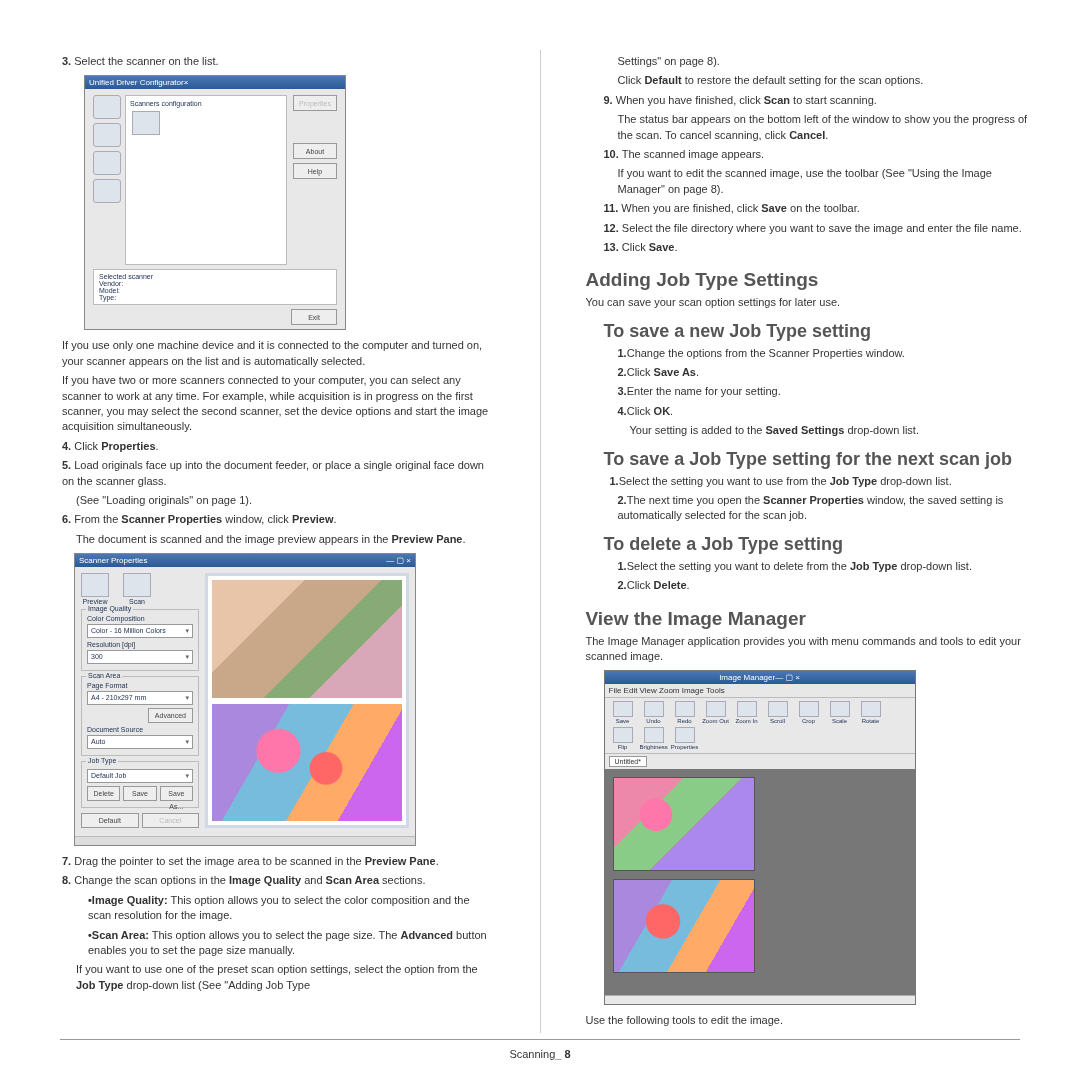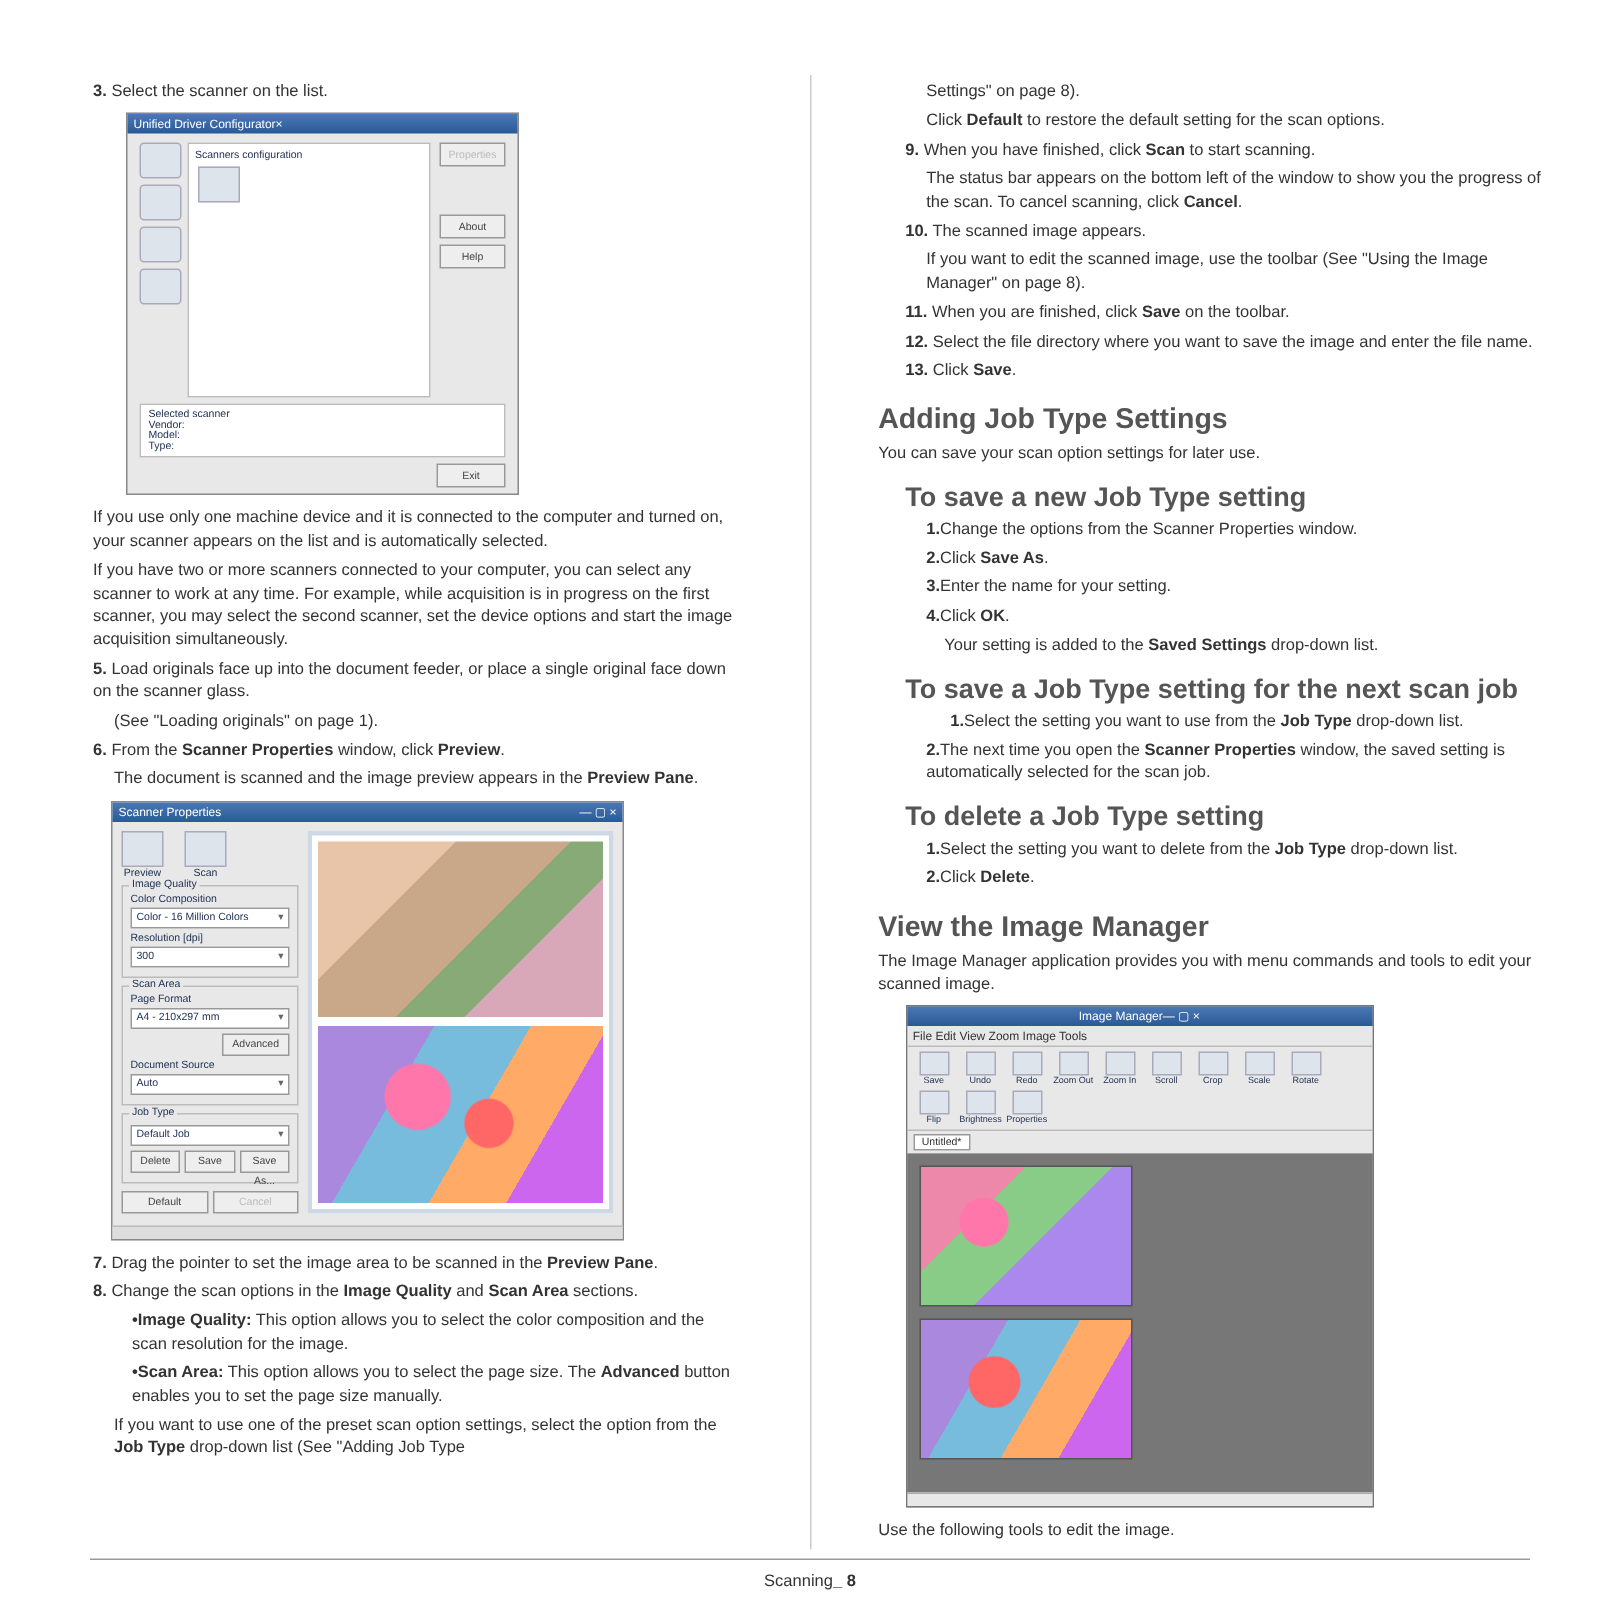--- a/index.html
+++ b/index.html
@@ -106,20 +106,21 @@
    <div>Model:</div>
    <div>Type:</div>
   </div>
   <div class="exitrow"><div class="btn">Exit</div></div>
  </div>
 </div>
 
 <p class="indent">If you use only one machine device and it is connected to the computer and turned on, your scanner appears on the list and is automatically selected.</p>
 <p class="indent">If you have two or more scanners connected to your computer, you can select any scanner to work at any time. For example, while acquisition is in progress on the first scanner, you may select the second scanner, set the device options and start the image acquisition simultaneously.</p>
 
+<p class="indent"><span class="bold">4.</span> <span>Click </span><span class="bold">Properties</span><span>.</span></p>
 
 <p class="indent"><span class="bold">5.</span> <span>Load originals face up into the document feeder, or place a single original face down on the scanner glass.</span></p>
 <p class="indent" style="margin-left:32px">(See "Loading originals" on page 1).</p>
 
 <p class="indent"><span class="bold">6.</span> <span>From the </span><span class="bold">Scanner Properties</span><span> window, click </span><span class="bold">Preview</span><span>.</span></p>
 <p class="indent" style="margin-left:32px"><span>The document is scanned and the image preview appears in the </span><span class="bold">Preview Pane</span><span>.</span></p>
 
 <div class="fig2">
  <div class="tbar">
             <span>Scanner Properties</span>
@@ -208,21 +209,21 @@
 <p>You can save your scan option settings for later use.</p>
 
 <h3>To save a new Job Type setting</h3>
 <p style="margin-left:32px"><span class="bold">1.</span><span>Change the options from the Scanner Properties window.</span></p>
 <p style="margin-left:32px"><span class="bold">2.</span><span>Click </span><span class="bold">Save As</span><span>.</span></p>
 <p style="margin-left:32px"><span class="bold">3.</span><span>Enter the name for your setting.</span></p>
 <p style="margin-left:32px"><span class="bold">4.</span><span>Click </span><span class="bold">OK</span><span>.</span></p>
 <p style="margin-left:44px"><span>Your setting is added to the </span><span class="bold">Saved Settings</span><span> drop-down list.</span></p>
 
 <h3>To save a Job Type setting for the next scan job</h3>
-<p style="margin-left:48px"><span class="bold">1.</span><span>Select the setting you want to use from the </span><span class="bold">Job Type</span><span> drop-down list.</span></p>
+<p style="margin-left:24px"><span class="bold">1.</span><span>Select the setting you want to use from the </span><span class="bold">Job Type</span><span> drop-down list.</span></p>
 <p style="margin-left:32px"><span class="bold">2.</span><span>The next time you open the </span><span class="bold">Scanner Properties</span><span> window, the saved setting is automatically selected for the scan job.</span></p>
 
 <h3>To delete a Job Type setting</h3>
 <p style="margin-left:32px"><span class="bold">1.</span><span>Select the setting you want to delete from the </span><span class="bold">Job Type</span><span> drop-down list.</span></p>
 <p style="margin-left:32px"><span class="bold">2.</span><span>Click </span><span class="bold">Delete</span><span>.</span></p>
 
 <h2>View the Image Manager</h2>
 <p>The Image Manager application provides you with menu commands and tools to edit your scanned image.</p>
 
 <div class="fig3">

